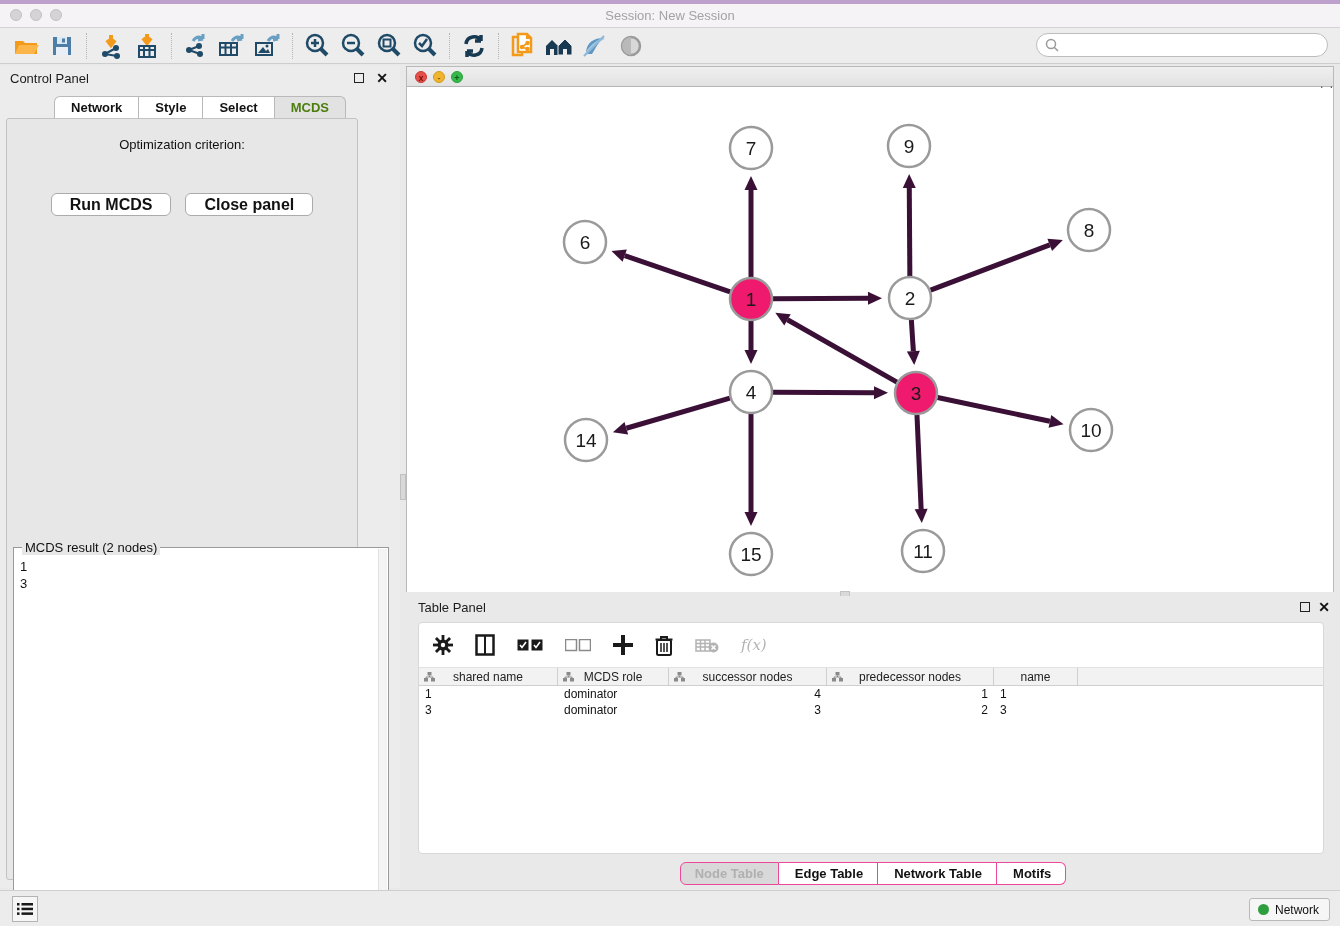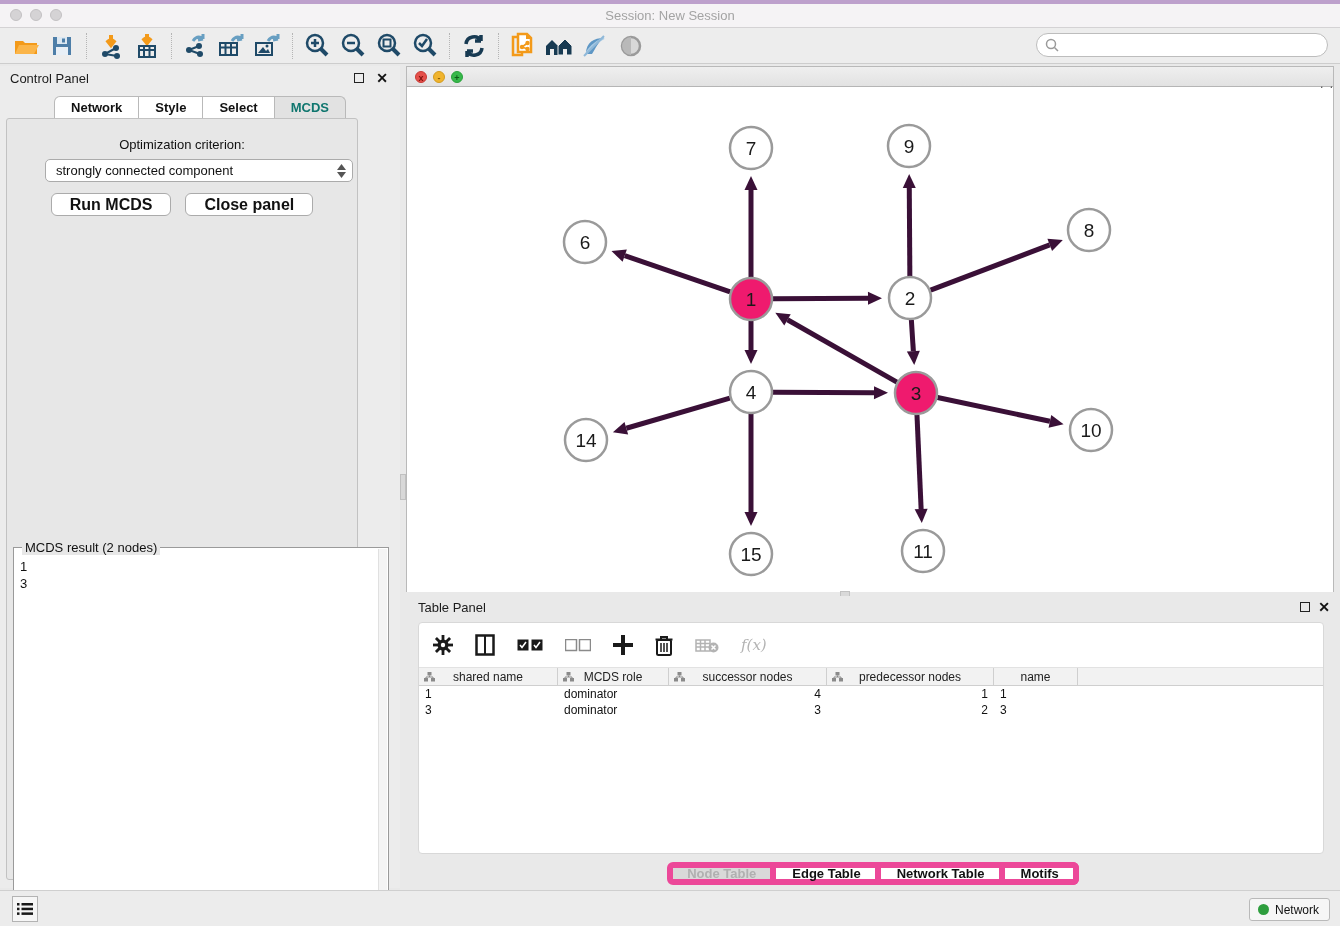--- a/index.html
+++ b/index.html
@@ -31,21 +31,21 @@
   .control-panel { position:absolute; left:0; top:66px; width:400px; height:822px; background:#ececec; }
   .cp-header { position:relative; height:26px;padding-left:24px; }
   .cp-title { position:absolute; left:10px; top:5px; font-size:13px; color:#1c1c1c; }
   .float-box { position:absolute; top:7px; width:10px; height:10px; border:1.5px solid #222; }
   .cp-float { right:36px; } .cp-close { position:absolute; right:12px; top:4px; font-size:14px; font-weight:bold; color:#111; }
   .cp-tabs { position:absolute; left:0; top:30px; width:100%; display:flex; justify-content:center; }
   .cp-tab { height:22px; padding:0 16px; font-size:13px; font-weight:bold; color:#111;
     background:#fff; border:1px solid #b9b9b9; border-bottom:none; display:flex; align-items:center; }
   .cp-tab:first-child { border-radius:6px 0 0 0; }
   .cp-tab + .cp-tab { border-left:none; }
-  .cp-tab.disabled { background:#e2e2e2; color:#0f766e; border-radius:0 6px 0 0; }
+  .cp-tab.disabled { background:#e2e2e2; color:#4d7c0f; border-radius:0 6px 0 0; }
   .cp-body { position:absolute; left:6px; top:52px; width:352px; height:762px;
     background:#e7e7e7; border:1px solid #c2c2c2; border-radius:3px; }
   .opt-label { margin-top:18px; text-align:center; font-size:13px; color:#111; }
   .combo { position:absolute; left:38px; top:40px; width:308px; height:23px; background:#fff;
     border:1px solid #ababab; border-radius:5px; display:flex; align-items:center; }
   .combo-text { flex:1; font-size:13px; padding-left:10px; color:#111; }
   .combo-arrows { width:18px; display:flex; flex-direction:column; align-items:center; gap:2px; padding-right:4px; }
   .btn-row { position:absolute; left:0; top:74px; width:100%; display:flex; justify-content:center; gap:14px; }
   .aqua-btn { height:23px; padding:0 18px; background:#fff; border:1px solid #ababab; border-radius:6px;
     font-size:16px; font-weight:600; color:#111; display:flex; align-items:center; }
@@ -89,21 +89,21 @@
   .th { display:flex; align-items:center; font-size:12px; color:#222; border-right:1px solid #cfcfcf; position:relative; }
   .th .th-label { flex:1; text-align:center; }
   .th svg { position:absolute; left:5px; }
   .trow { display:flex; height:16px; }
   .tcell { font-size:12px; color:#111; padding:0 6px; line-height:16px; white-space:nowrap; }
   .a-right { text-align:right; } .a-left { text-align:left; }
   .c0{width:139px;} .c1{width:111px;} .c2{width:158px;} .c3{width:167px;} .c4{width:84px;}
 
   .tp-tabs { position:absolute; left:0; top:266px; width:100%; display:flex; justify-content:center; }
   .tp-tab { height:23px; padding:0 14px; font-size:13px; font-weight:bold; color:#111; background:#fff;
-    border:6px solid #ec4899; display:flex; align-items:center; }
+    border:1px solid #ec4899; display:flex; align-items:center; }
   .tp-tab:first-child { border-radius:6px 0 0 6px; }
   .tp-tab:last-child { border-radius:0 6px 6px 0; }
   .tp-tab + .tp-tab { border-left:none;padding-left:16px; }
   .tp-tab.disabled { background:#d9d9d9; color:#b0b0b0; }
 
   
   .statusbar { position:absolute; left:0; top:890px; width:1340px; height:36px;
     background:#ececec; border-top:1px solid #cfcfcf; }
   .list-btn { position:absolute; left:12px; top:5px; width:26px; height:26px; background:#f6f6f6;
     border:1px solid #b3b3b3; display:flex; align-items:center; justify-content:center; }
@@ -271,31 +271,20 @@
     <span class="cp-close">✕</span>
   </div>
   <div class="cp-tabs">
     <div class="cp-tab">Network</div>
     <div class="cp-tab">Style</div>
     <div class="cp-tab">Select</div>
     <div class="cp-tab disabled">MCDS</div>
   </div>
   <div class="cp-body">
     <div class="opt-label">Optimization criterion:</div>
-    <div class="combo">
-      <span class="combo-text">strongly connected component</span>
-      <span class="combo-arrows">
-        <svg width="9" height="6">
-            <path d="M0 6 L4.5 0 L9 6 Z" fill="#555"></path>
-          </svg>
-        <svg width="9" height="6">
-            <path d="M0 0 L4.5 6 L9 0 Z" fill="#555"></path>
-          </svg>
-      </span>
-    </div>
     <div class="btn-row">
       <div class="aqua-btn">Run MCDS</div>
       <div class="aqua-btn">Close panel</div>
     </div>
     <div class="result-group">
       <span class="result-legend">MCDS result (2 nodes)</span>
       <div class="result-lines">
           <div>1</div>
           <div>3</div>
         </div>

